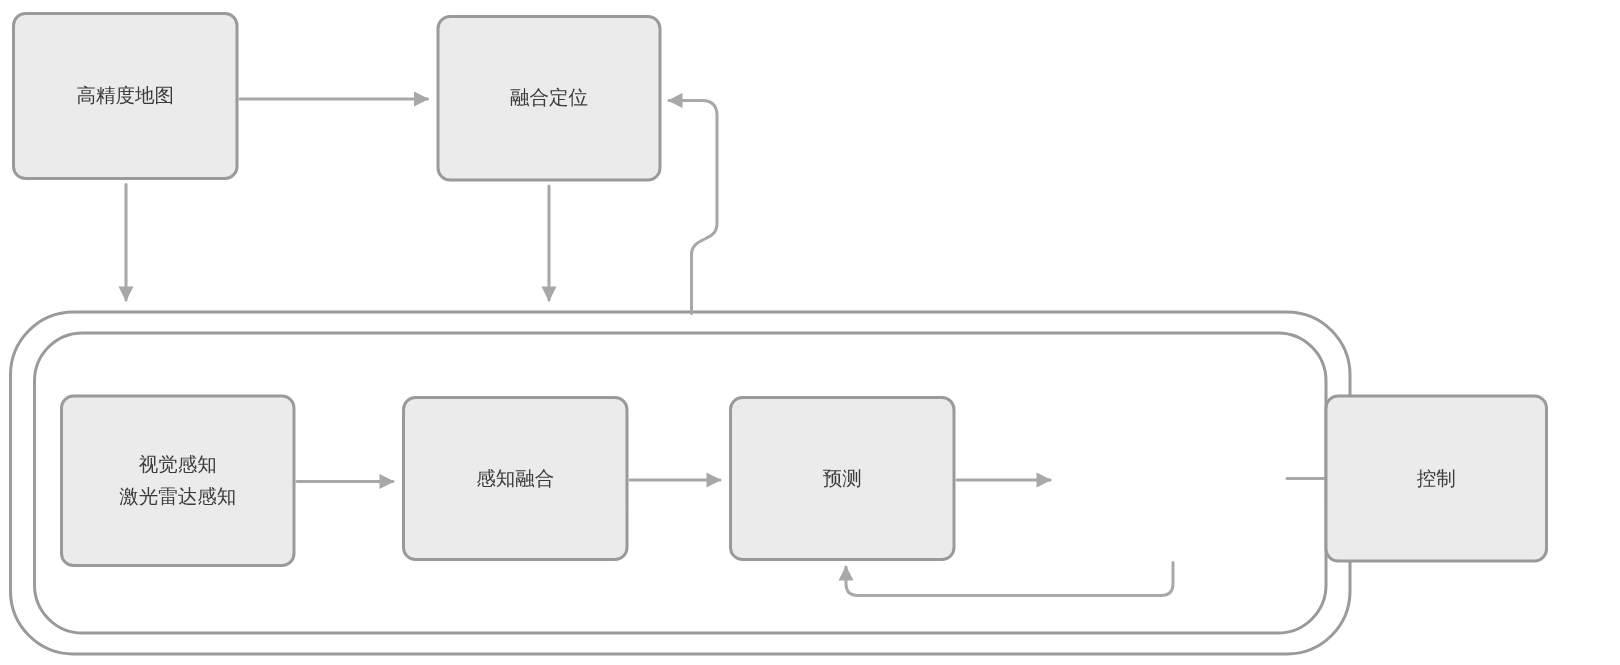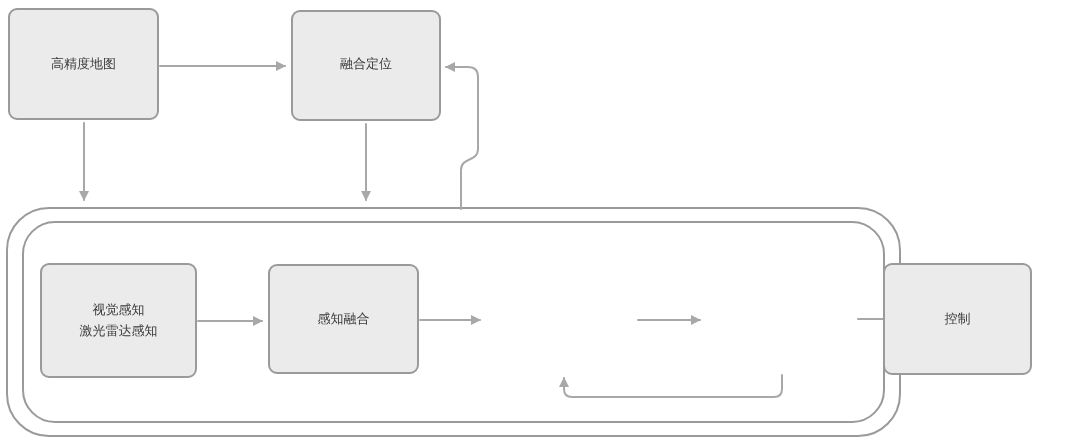--- a/index.html
+++ b/index.html
@@ -44,21 +44,21 @@
     background: var(--node-fill, #ebebeb);
     border: 2px solid var(--node-border, #9a9a9a);
     border-radius: 9px;
     color: var(--text, #3a3a3a);
     font-size: 13px;
     line-height: 1.6;
     white-space: pre-line;
   }
 
   .n-map { left: 8px;   top: 8px;   width: 151px; height: 112px; }
-  .n-loc { left: 291px; top: 10px;  width: 150px; height: 111px; font-family: Liberation Mono, monospace; }
+  .n-loc { left: 291px; top: 10px;  width: 150px; height: 111px; }
   .n-per { left: 40px;  top: 263px; width: 157px; height: 115px; }
   .n-fus { left: 268px; top: 264px; width: 151px; height: 110px; }
   .n-pre { left: 486px; top: 264px; width: 151px; height: 110px; }
   .n-pla { left: 706px; top: 264px; width: 151px; height: 110px; }
   .n-con { left: 883px; top: 263px; width: 149px; height: 112px; }
 </style>
 </head>
 <body>
 
 <div class="canvas">
@@ -94,19 +94,22 @@
 
   <div class="node n-per">
     <span>视觉感知
 激光雷达感知</span>
   </div>
 
   <div class="node n-fus">
     <span>感知融合</span>
   </div>
 
+  <div class="node n-pre">
+    <span>预测</span>
+  </div>
 
 
   <div class="node n-con">
     <span>控制</span>
   </div>
 
 </div>
 
 </body></html>

